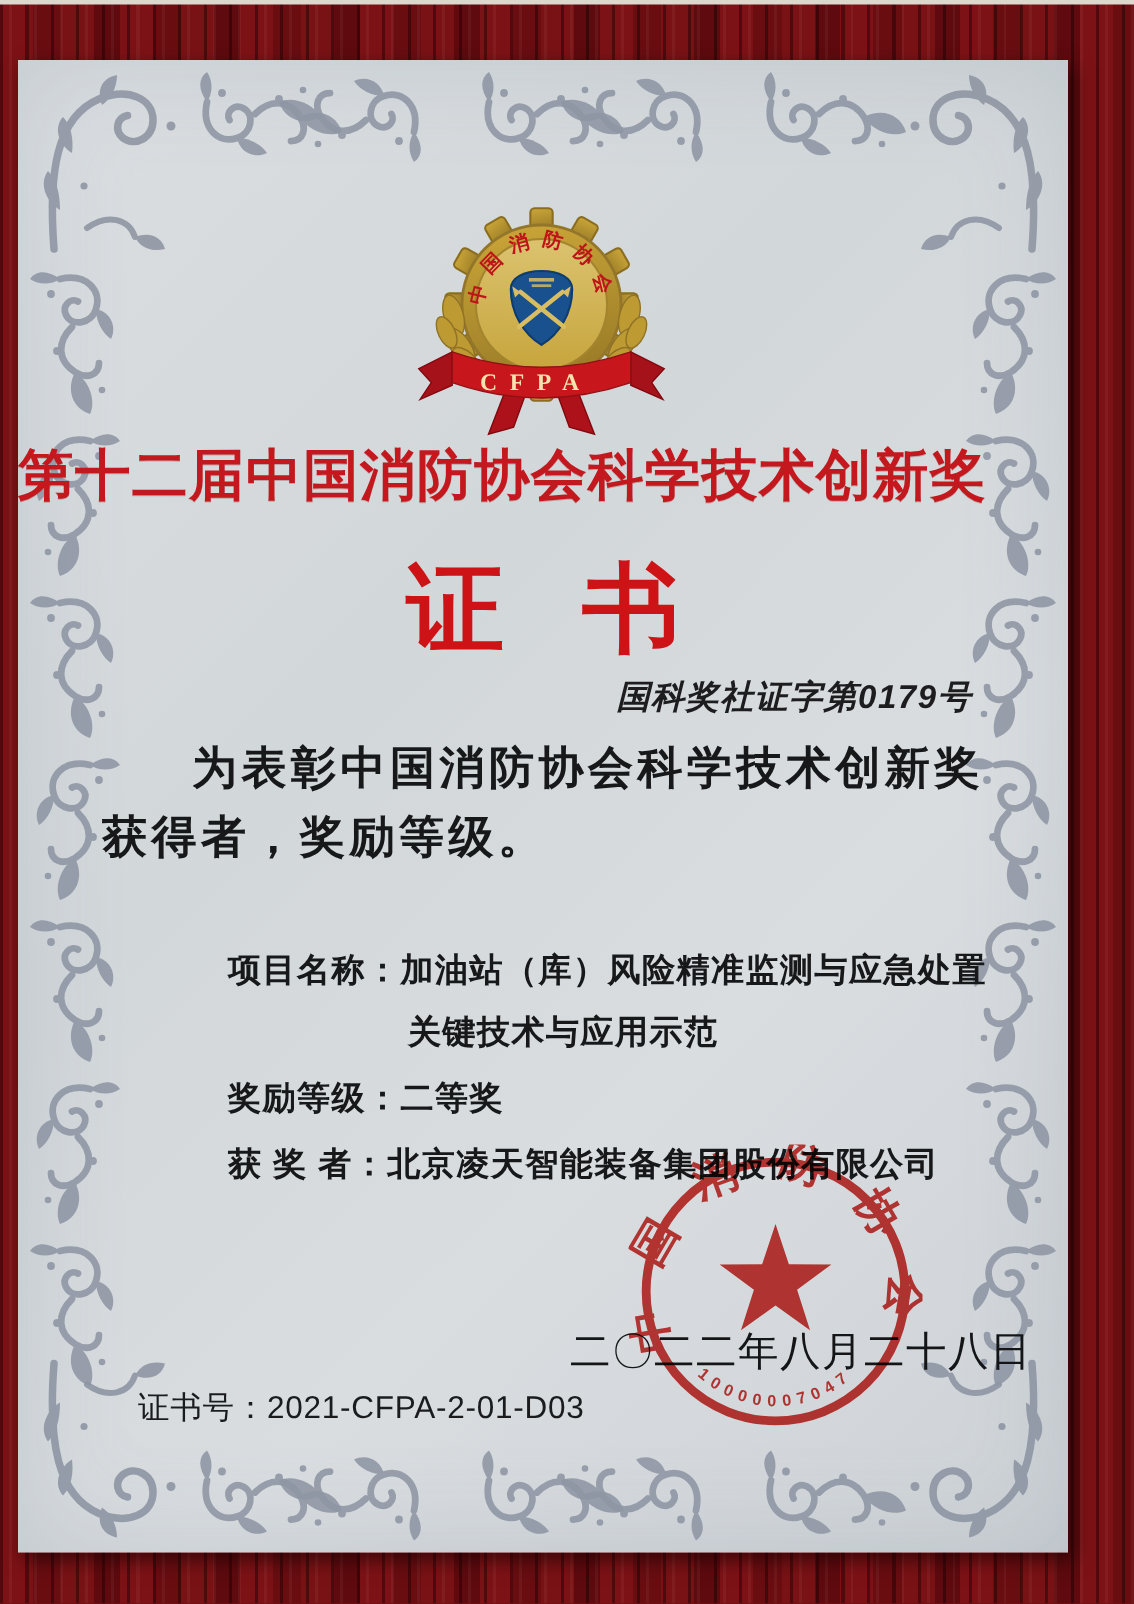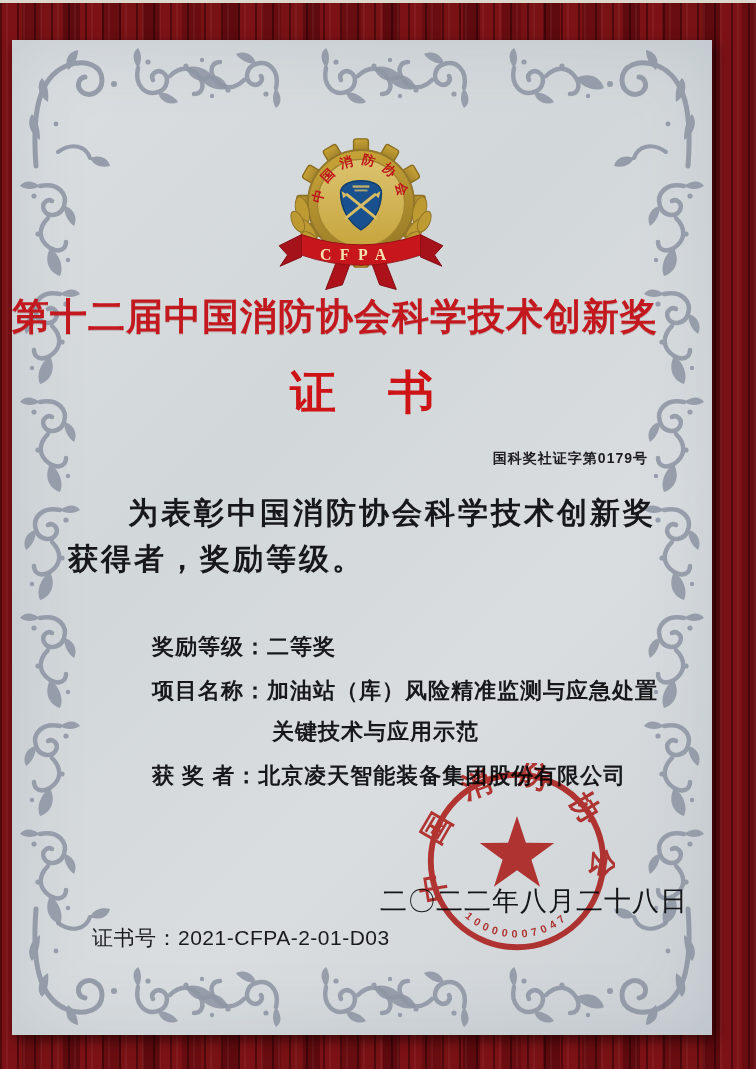--- a/index.html
+++ b/index.html
@@ -27,26 +27,26 @@
   .orn{position:absolute;inset:0;z-index:1;}
   .emblem{position:absolute;left:256px;top:70px;z-index:2;}
   .award-title{
     position:absolute;top:252px;left:0;width:100%;z-index:2;
     font-family:"Liberation Serif",serif;font-weight:bold;
     font-size:37px;letter-spacing:1px;color:#c3181d;
     text-shadow:0 1px 0 rgba(120,10,10,.25);
   }
   .doc-title{
     position:absolute;top:322px;left:0;width:100%;text-align:center;z-index:2;
-    font-weight:bold;font-size:46px;color:#ce1316;
+    font-weight:bold;font-size:65px;color:#ce1316;
     letter-spacing:52px;padding-left:52px;box-sizing:border-box;
   }
   .issue-no{
     position:absolute;top:410px;right:64px;z-index:2;
-    font-weight:bold;font-size:14px;color:#1d1d1f;letter-spacing:1px;
+    font-weight:bold;font-size:22px;color:#1d1d1f;letter-spacing:1px;font-style:italic;
   }
   .body-text{
     position:absolute;top:450px;left:56px;right:34px;z-index:2;
     font-family:"Liberation Serif",serif;font-weight:bold;
     font-size:30px;line-height:46px;color:#17181a;letter-spacing:3px;
   }
   .body-line1{text-indent:2em;}
   .fields{
     position:absolute;top:586px;left:140px;right:30px;z-index:2;
     font-weight:bold;font-size:22px;color:#17181a;line-height:41px;letter-spacing:1px;
@@ -211,25 +211,25 @@
 
   <div class="issue-no">国科奖社证字第0179号</div>
 
   <div class="body-text">
     <div class="body-line1">为表彰中国消防协会科学技术创新奖</div>
     <div class="body-line2">获得者，奖励等级。</div>
   </div>
 
   <div class="fields">
     <div class="field-row">
-      <span>奖励等级：</span><span>二等奖</span>
+      <span>项目名称：</span><span>加油站（库）风险精准监测与应急处置</span>
+      <div class="field-cont">关键技术与应用示范</div>
     </div>
     <div class="field-row">
-      <span>项目名称：</span><span>加油站（库）风险精准监测与应急处置</span>
-      <div class="field-cont">关键技术与应用示范</div>
+      <span>奖励等级：</span><span>二等奖</span>
     </div>
     <div class="field-row">
       <span>获 奖 者：</span><span>北京凌天智能装备集团股份有限公司</span>
     </div>
   </div>
 
   <div class="date-line">二〇二二年八月二十八日</div>
 
   <svg class="seal" width="196" height="196" viewBox="-100 -100 200 200">
     <circle r="88" fill="none" stroke="#cf2d28" stroke-width="6"></circle>

